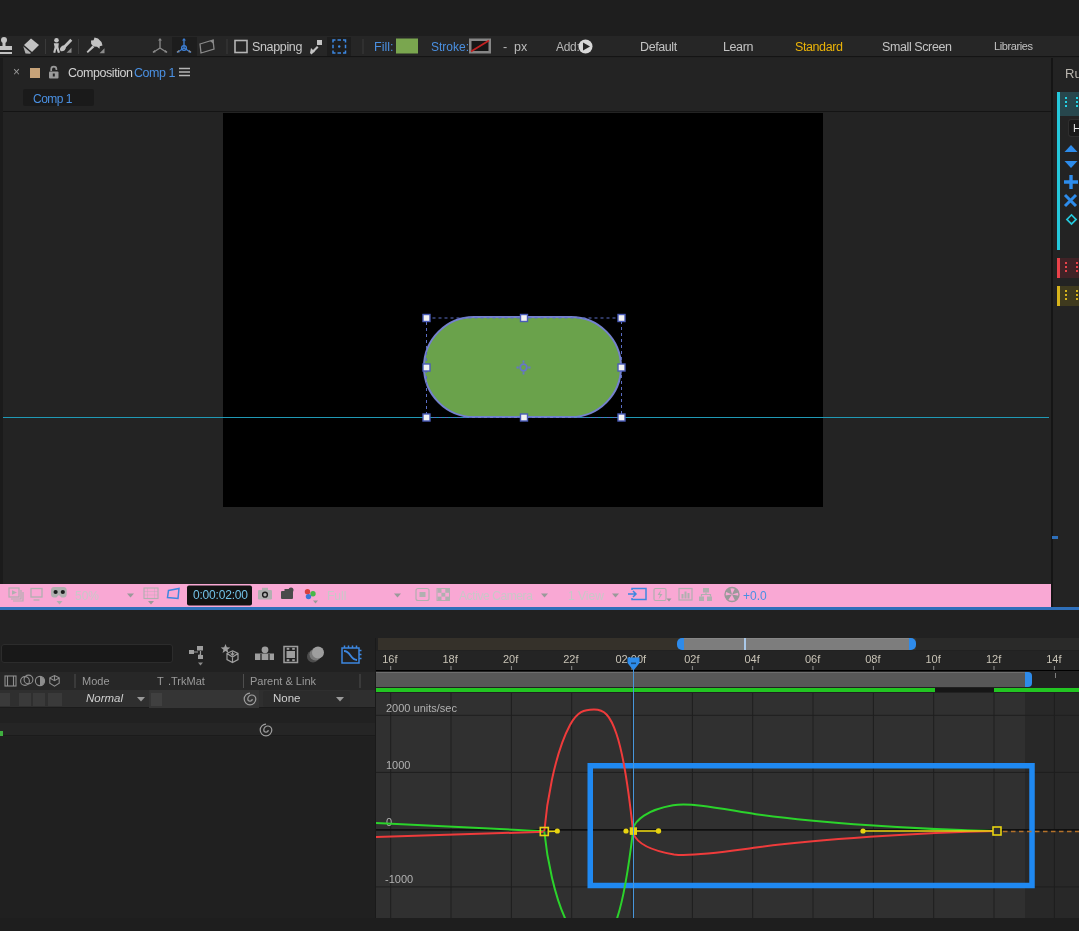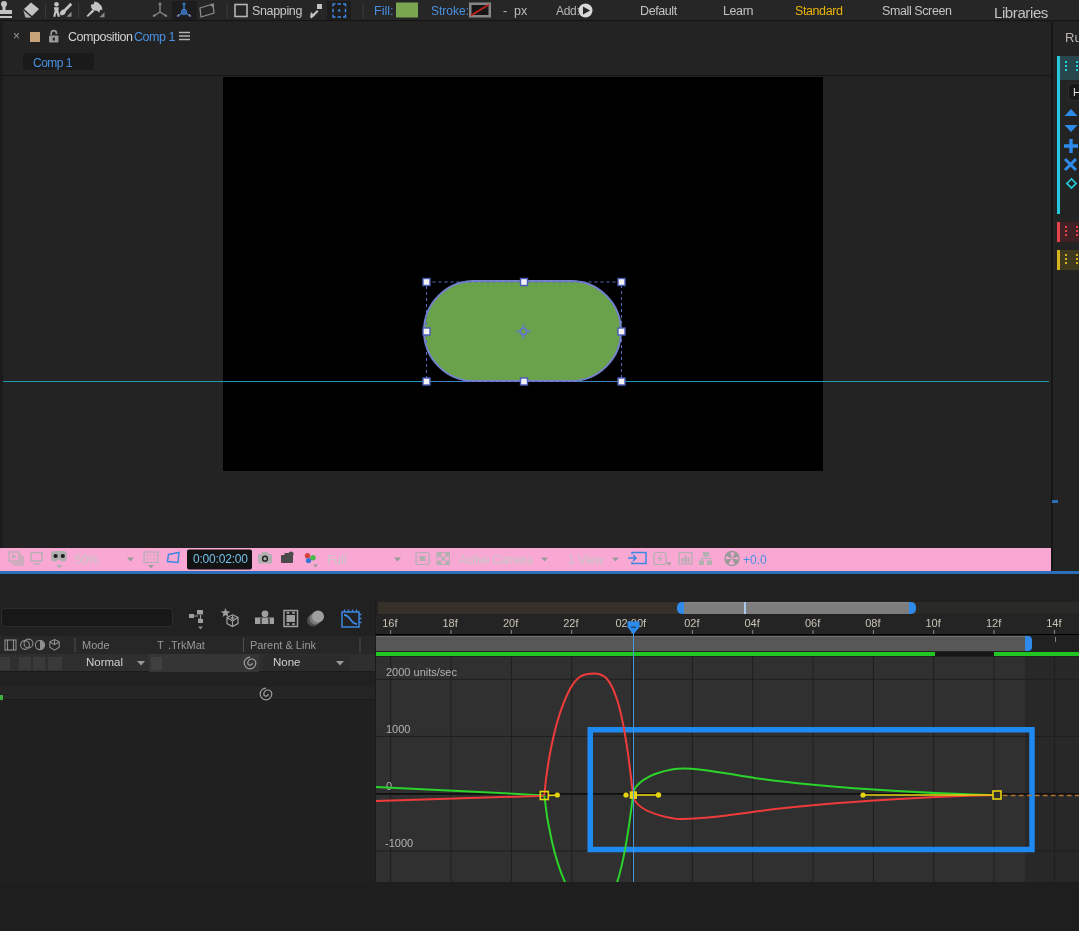--- a/index.html
+++ b/index.html
@@ -1,18 +1,18 @@
 <!DOCTYPE html>
 <html><head>
 <meta charset="utf-8">
 <style>
   html,body{margin:0;padding:0;background:#1e1e1e;}
   *{box-sizing:border-box;}
   #app{position:relative;width:1079px;height:882px;overflow:hidden;
-       font-family:"Liberation Sans",sans-serif;background:#212121;}
+       font-family:"Liberation Sans",sans-serif;background:#212121;margin-top:36px;}
   .abs{position:absolute;}
   .txt{position:absolute;white-space:nowrap;}
 </style>
 </head>
 <body>
 <div id="app">
 
   <div class="abs" id="toolbar" style="left:0;top:0;width:1079px;height:21px;background:#262626;border-bottom:1px solid #141414;">
     <svg class="abs" style="left:0;top:0;" width="610" height="21" viewBox="0 0 610 21">
 
@@ -86,21 +86,21 @@
       <text x="503" y="15" font-size="12.5" fill="#bbbbbb">-</text>
       <text x="514" y="15" font-size="12.5" fill="#bbbbbb">px</text>
       <text x="556" y="15" font-size="12" letter-spacing="-0.3" fill="#b5b5b5">Add:</text>
       <circle cx="585.5" cy="10.5" r="7" fill="#d8d8d8"></circle>
       <path d="M583,6.5 L590,10.5 L583,14.5 Z" fill="#262626"></path>
     </svg>
     <div class="txt" style="left:640px;top:4px;font-size:12.5px;letter-spacing:-0.4px;color:#c3c3c3;">Default</div>
     <div class="txt" style="left:723px;top:4px;font-size:12.5px;letter-spacing:-0.4px;color:#c3c3c3;text-align:right;">Learn</div>
     <div class="txt" style="left:795px;top:4px;font-size:12.5px;letter-spacing:-0.4px;color:#eab308;">Standard</div>
     <div class="txt" style="left:882px;top:4px;font-size:12.5px;letter-spacing:-0.4px;color:#c3c3c3;">Small Screen</div>
-    <div class="txt" style="left:994px;top:4px;font-size:15px;letter-spacing:-0.4px;color:#c3c3c3;">Libraries</div>
+    <div class="txt" style="left:994px;top:4px;font-size:11px;letter-spacing:-0.4px;color:#c3c3c3;">Libraries</div>
   </div>
 
   <div class="abs" id="comp-panel" style="left:0;top:22px;width:1051px;height:549px;background:#232323;">
     <div class="abs" style="left:0;top:0;width:3px;height:549px;background:#1b1b1b;"></div>
 
     <div class="txt" style="left:13px;top:7px;font-size:12px;color:#9a9a9a;">×</div>
     <div class="abs" style="left:30px;top:10px;width:10px;height:10px;background:#c7a379;"></div>
     <svg class="abs" style="left:48px;top:7px;" width="12" height="14" viewBox="0 0 12 14">
       <rect x="1" y="6.5" width="9.5" height="7" rx="1" fill="#9a9a9a"></rect>
       <path d="M3.2,6 L3.2,4.2 a2.6,2.6 0 0 1 5.2,0 l0,0.8" fill="none" stroke="#9a9a9a" stroke-width="1.7"></path>
@@ -360,21 +360,21 @@
       <g stroke="#4e4e4e" stroke-width="1">
           <path d="M75,2 l0,14 M243.5,2 l0,14 M360,2 l0,14"></path>
         </g>
     </svg>
 
     <div class="abs" style="left:0;top:80px;width:375px;height:18px;background:#2f2f2f;border-bottom:1px solid #1b1b1b;">
       <div class="abs" style="left:0;top:2.5px;width:10px;height:13px;background:#3a3a3a;"></div>
       <div class="abs" style="left:19px;top:2.5px;width:12px;height:13px;background:#3a3a3a;"></div>
       <div class="abs" style="left:33px;top:2.5px;width:12px;height:13px;background:#3a3a3a;"></div>
       <div class="abs" style="left:48px;top:2.5px;width:14px;height:13px;background:#3a3a3a;"></div>
-      <div class="txt" style="left:86px;top:2px;font-size:11.5px;color:#d0d0d0;">Normal</div>
+      <div class="txt" style="left:86px;top:2px;font-size:11.5px;color:#d0d0d0;font-style:italic;">Normal</div>
       <svg class="abs" style="left:136px;top:6px;" width="10" height="7">
           <path d="M1,1 l8,0 l-4,4.5 z" fill="#9a9a9a"></path>
         </svg>
       <div class="abs" style="left:149px;top:0;width:110px;height:18px;background:#353535;"></div>
       <div class="abs" style="left:151px;top:2.5px;width:11px;height:13px;background:#404040;"></div>
       <svg class="abs" style="left:243px;top:2px;" width="14" height="14" viewBox="0 0 14 14">
           <path d="M7,1.2 a5.8,5.8 0 1 0 5.8,5.8 a4,4 0 0 0 -8,0 a2.2,2.2 0 0 0 4.4,0" fill="none" stroke="#9e9e9e" stroke-width="1.2"></path>
         </svg>
       <div class="abs" style="left:263px;top:0.5px;width:87px;height:16.5px;background:#2b2b2b;border-radius:2px;"></div>
       <div class="txt" style="left:273px;top:2px;font-size:11.5px;color:#d0d0d0;">None</div>

